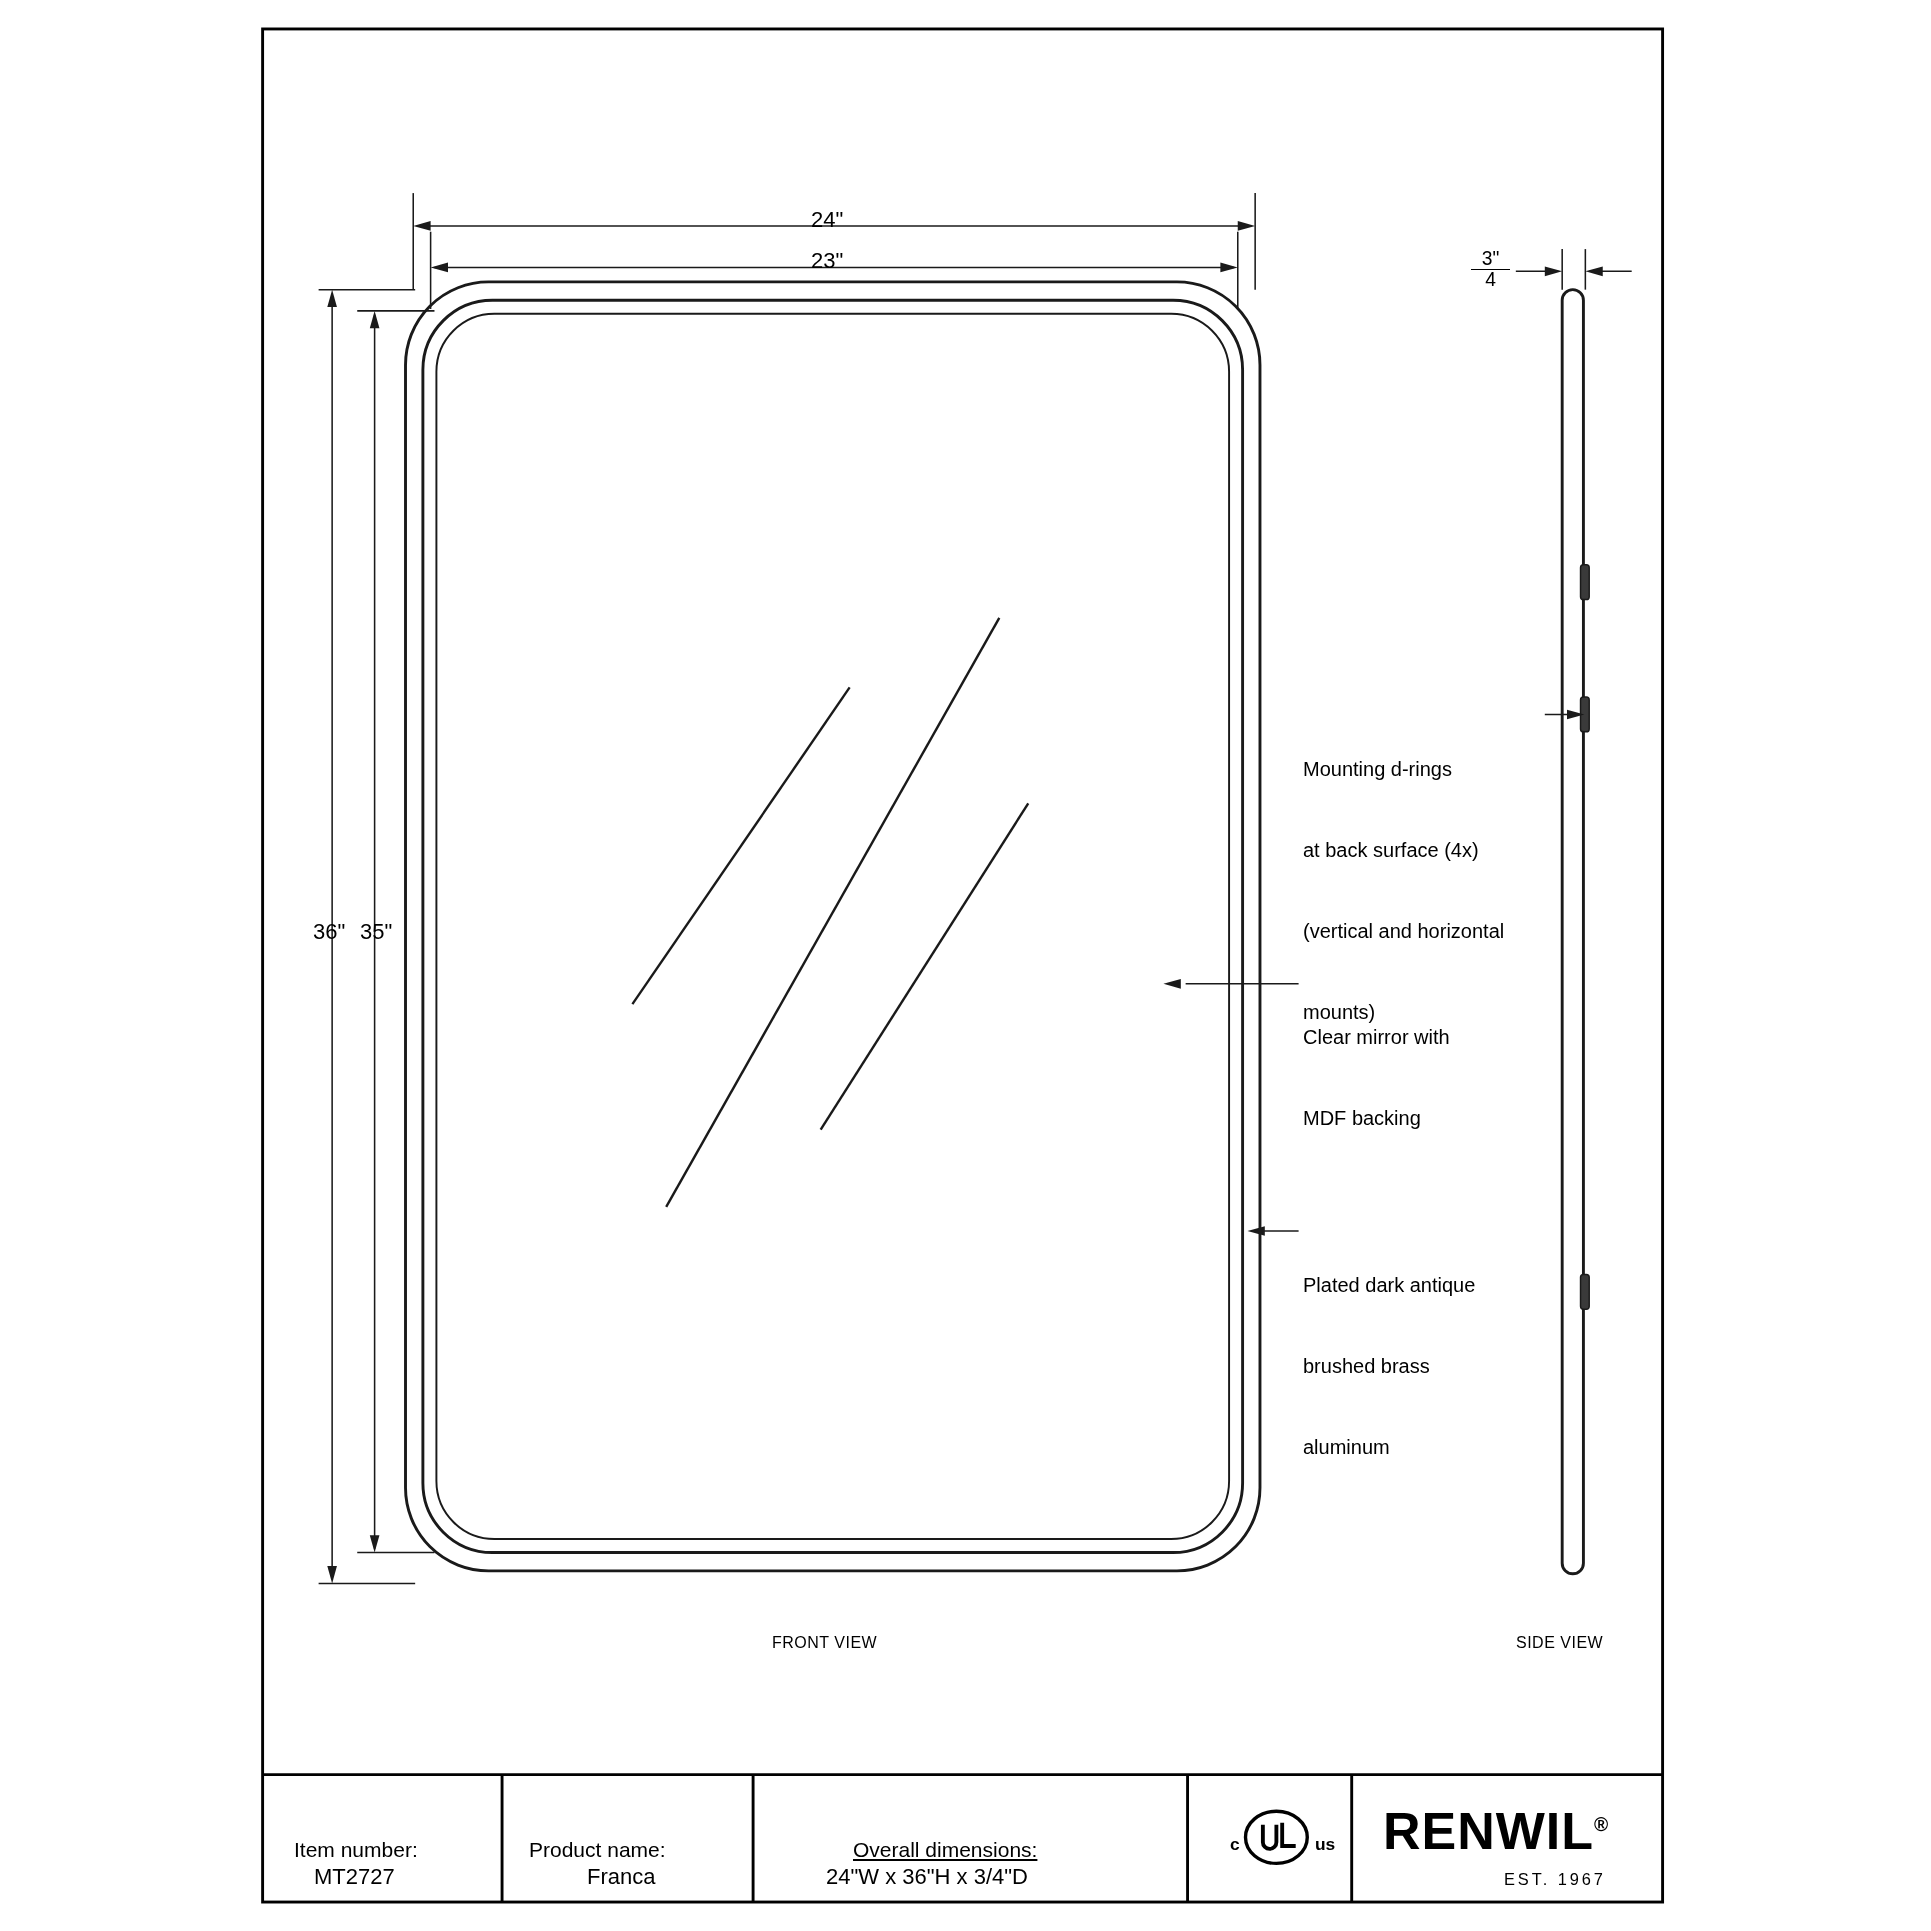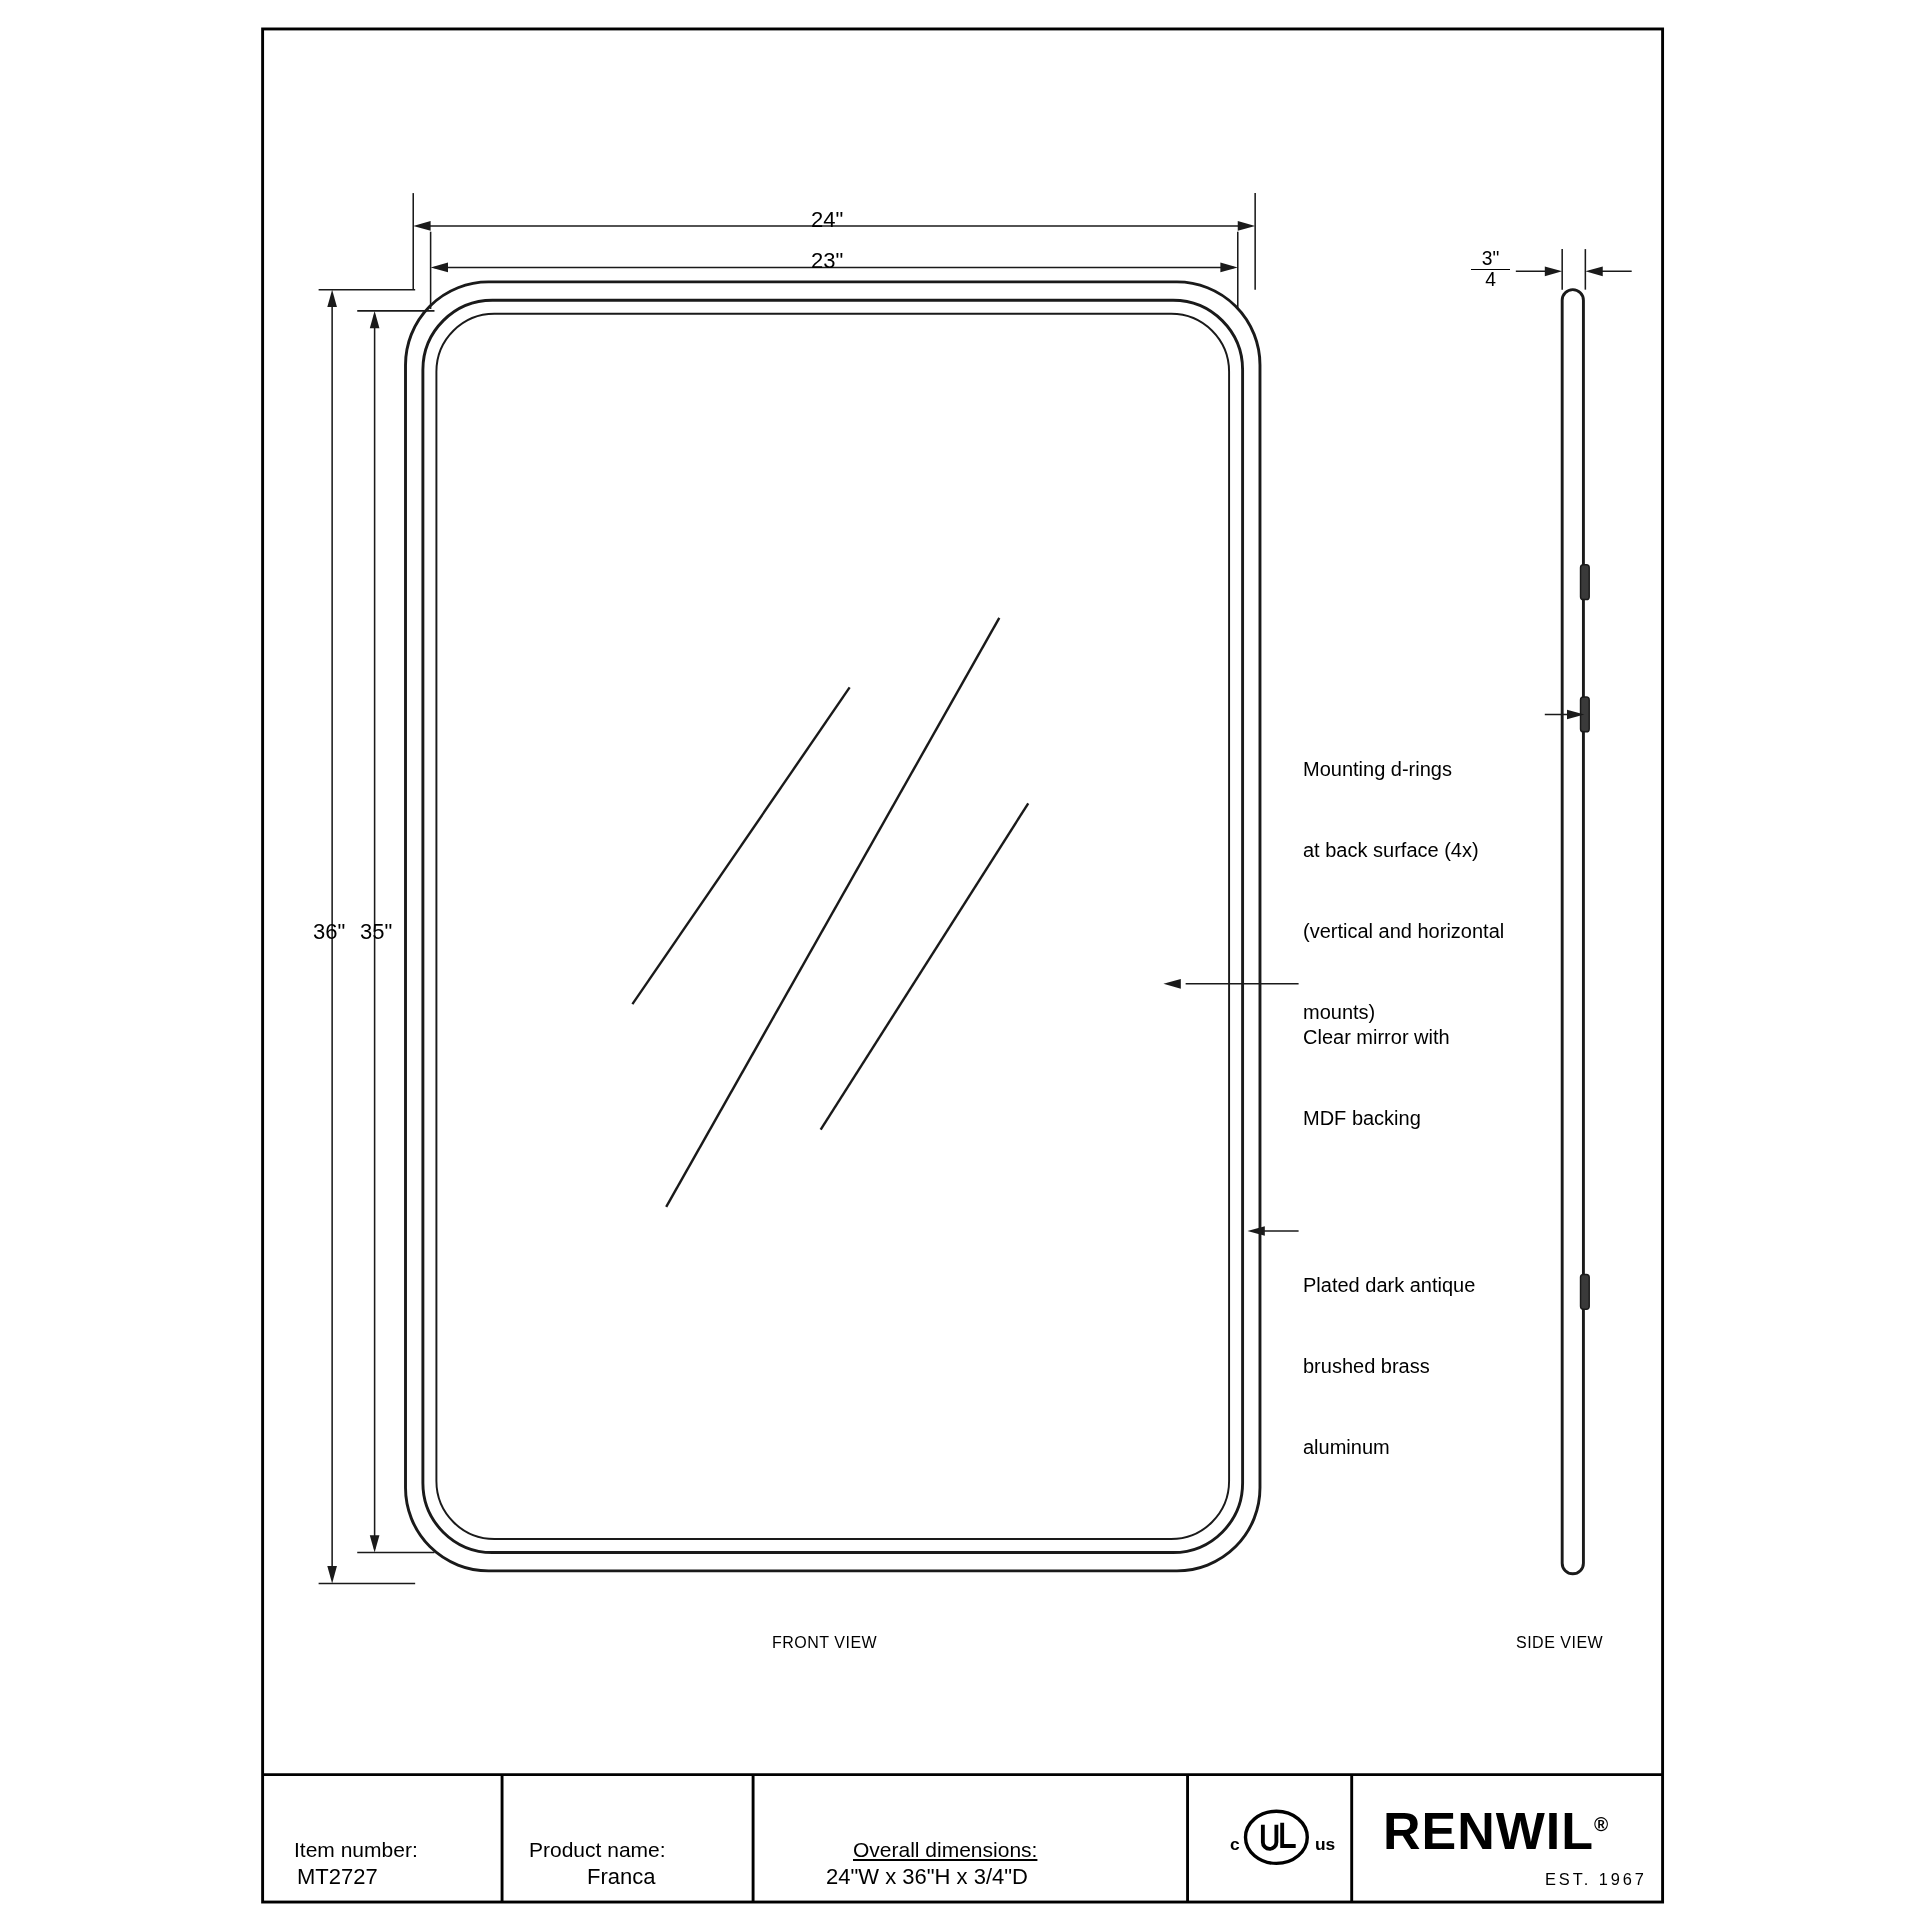--- a/index.html
+++ b/index.html
@@ -161,30 +161,30 @@
   <div class="txt callout-txt" style="left:1303px; top:1218px;">
     <div>Plated dark antique</div>
     <div>brushed brass</div>
     <div>aluminum</div>
   </div>
 
   <div class="txt view-label" style="left:772px; top:1632px;">FRONT VIEW</div>
   <div class="txt view-label" style="left:1516px; top:1632px;">SIDE VIEW</div>
 
   <div class="txt tb-label" style="left:294px; top:1812px;">Item number:</div>
-  <div class="txt tb-value" style="left:297px; top:1862px;">MT2727</div>
+  <div class="txt tb-value" style="left:314px; top:1862px;">MT2727</div>
 
   <div class="txt tb-label" style="left:529px; top:1812px;">Product name:</div>
   <div class="txt tb-value" style="left:587px; top:1862px;">Franca</div>
 
   <div class="txt tb-label" style="left:853px; top:1812px;text-decoration:underline;">Overall dimensions:</div>
   <div class="txt tb-value" style="left:826px; top:1862px;">24"W x 36"H x 3/4"D</div>
 
   <div class="txt" style="left:1230px; top:1833px; font-size:17.4px; font-weight:bold;">c</div>
   <div class="txt" style="left:1315px; top:1833px; font-size:17.4px; font-weight:bold;">us</div>
 
   <div class="brand brand-name" style="left:1383px; top:1801px;">
     <span>RENWIL</span><span class="reg">®</span>
   </div>
-  <div class="brand brand-est" style="left:1545px; top:1870px;">EST. 1967</div>
+  <div class="brand brand-est" style="left:1504px; top:1870px;">EST. 1967</div>
 
 </div>
 
 
 </body></html>

